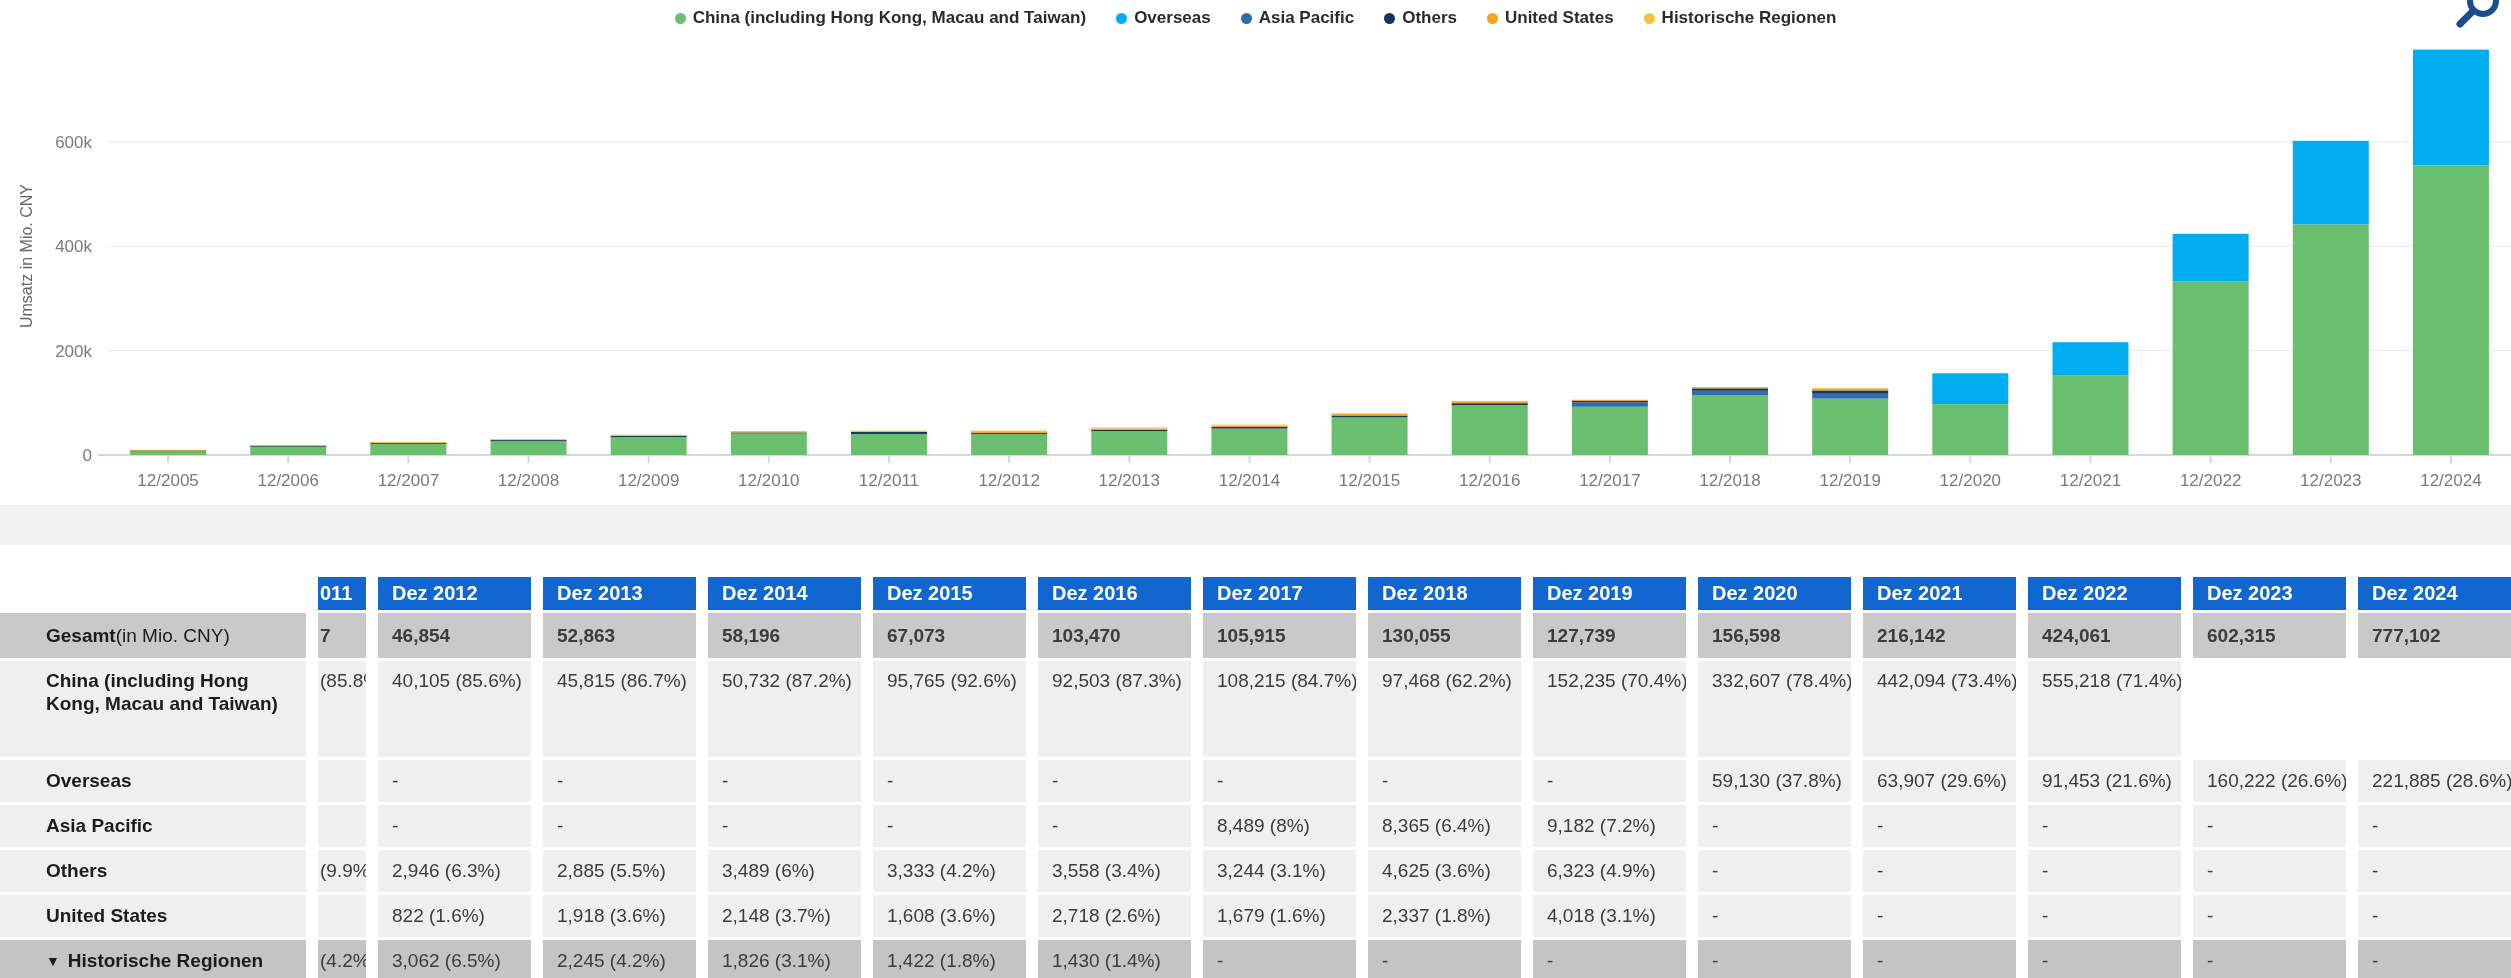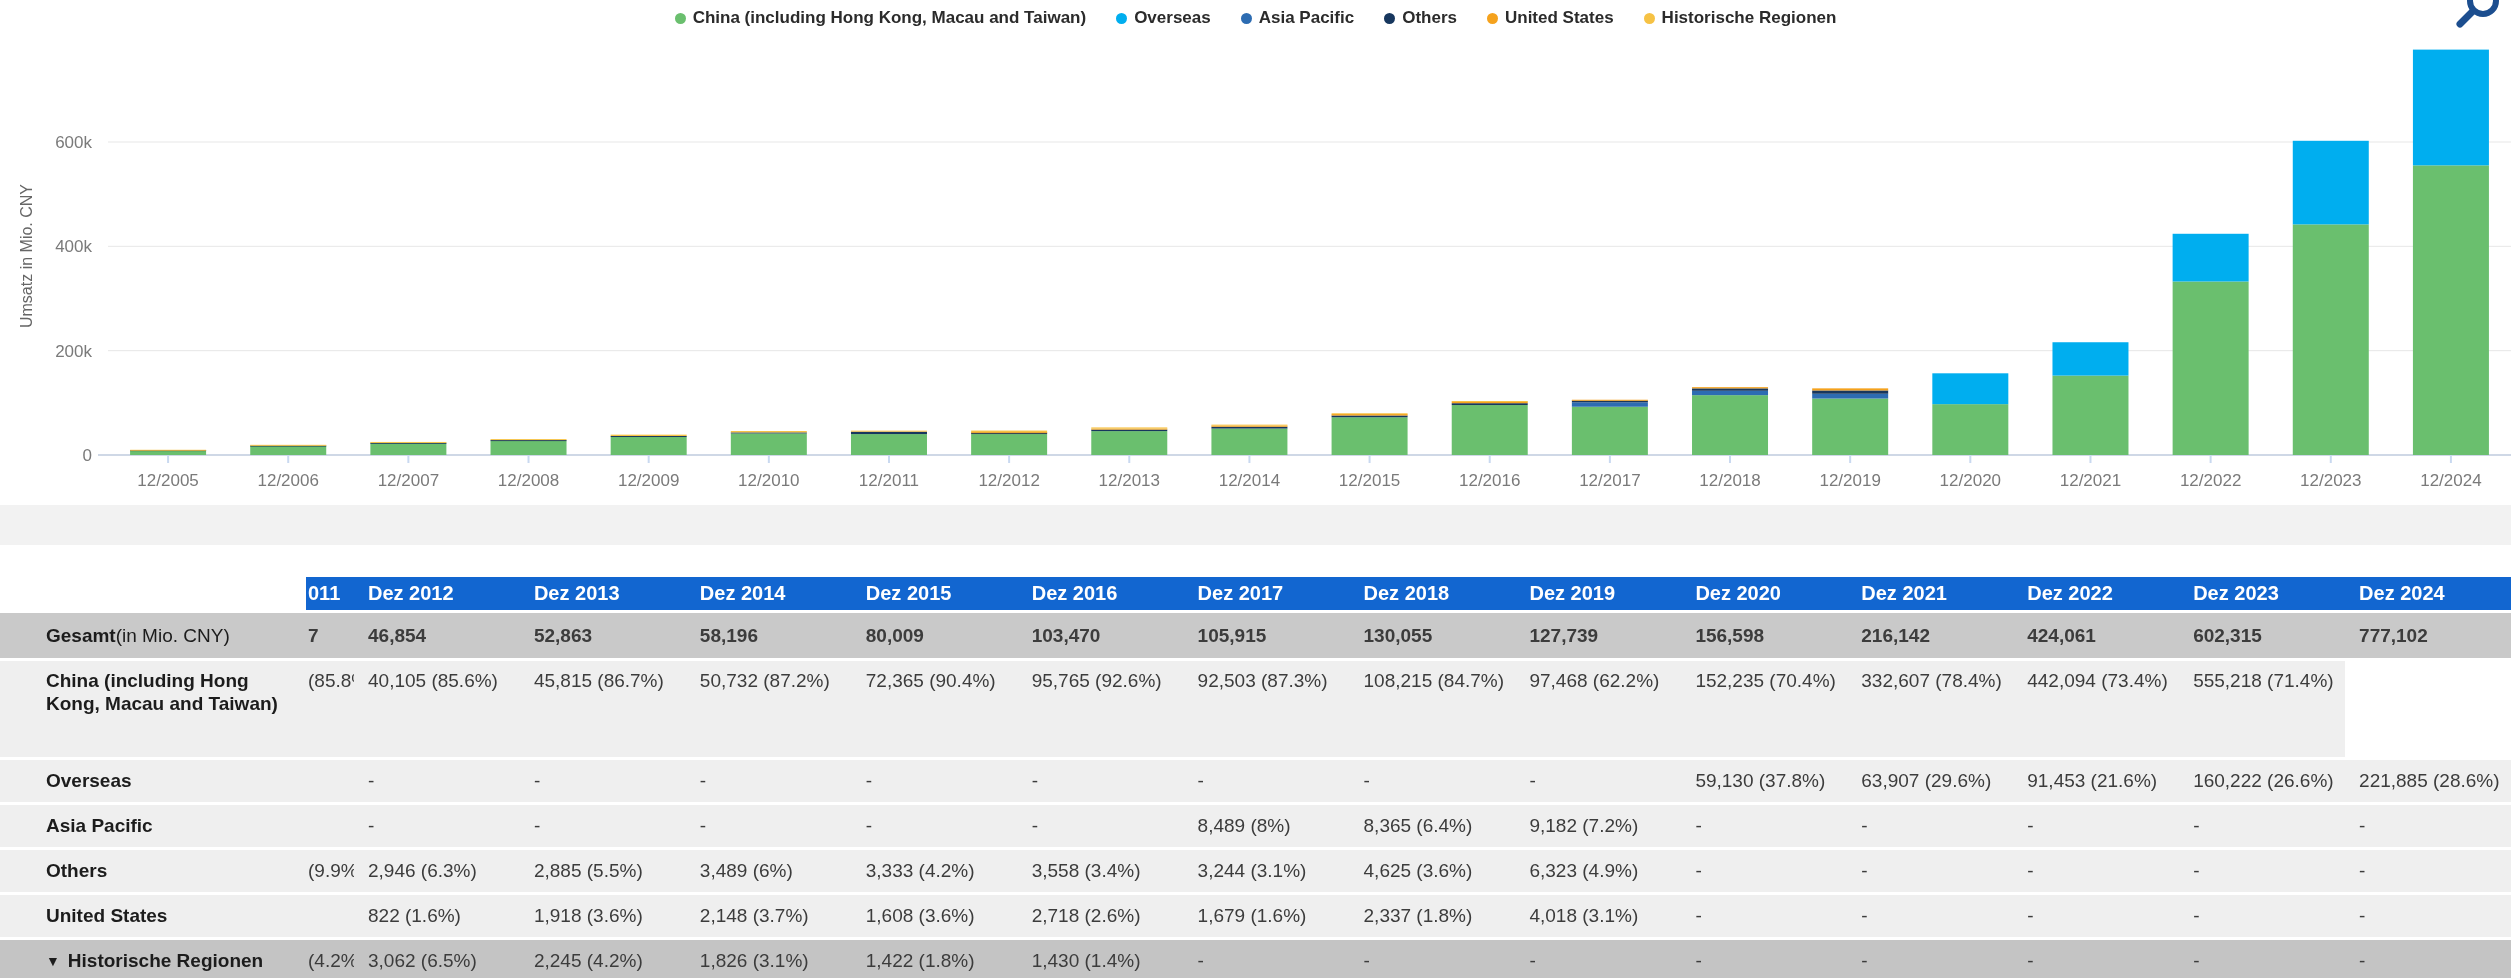--- a/index.html
+++ b/index.html
@@ -12,21 +12,21 @@
   .legend-item{display:flex;align-items:center;gap:7px;cursor:pointer;}
   .legend-dot{width:11px;height:11px;border-radius:50%;flex:0 0 auto;}
   .legend-label{font-size:17px;font-weight:700;color:#2b2b2b;white-space:nowrap;}
   .zoom-icon{position:absolute;top:-10px;left:2446px;z-index:4;}
   .y-axis-title{
     position:absolute;left:-58px;top:247px;width:170px;height:18px;
     text-align:center;font-size:16px;color:#666;transform:rotate(-90deg);
   }
   .divider-band{position:absolute;top:505px;left:0;width:2511px;height:40px;background:#f2f2f2;}
   .table-section{position:absolute;top:577px;left:0;width:2511px;}
-  .trow{display:grid;grid-template-columns:306px 48px repeat(13,minmax(0,1fr));column-gap:0;margin-bottom:3px;}
+  .trow{display:grid;grid-template-columns:306px 48px repeat(13,minmax(0,1fr));column-gap:12px;margin-bottom:3px;}
   .th{
     background:#1266d0;color:#fff;font-weight:700;font-size:20px;height:33px;box-sizing:border-box;
     display:flex;align-items:center;padding:12px 14px;overflow:hidden;white-space:nowrap;
   }
   .th.partial{padding:0 0 0 2px;}
   .th.corner{background:transparent;}
   .cell{
     box-sizing:border-box;font-size:19px;color:#3c3c3c;display:flex;align-items:center;
     padding:0 14px;overflow:hidden;white-space:nowrap;background:#efefef;height:42px;
   }
@@ -212,40 +212,39 @@
     </div>
     <div class="trow r-total">
       <div class="cell rowlabel">
         <span>Gesamt</span>
         <span style="font-weight: 400;"> (in Mio. CNY)</span>
       </div>
       <div class="cell partial">7</div>
       <div class="cell">46,854</div>
       <div class="cell">52,863</div>
       <div class="cell">58,196</div>
-      <div class="cell">80,009</div>
+      <div class="cell">67,073</div>
       <div class="cell">103,470</div>
       <div class="cell">105,915</div>
       <div class="cell">130,055</div>
       <div class="cell">127,739</div>
       <div class="cell">156,598</div>
       <div class="cell">216,142</div>
       <div class="cell">424,061</div>
       <div class="cell">602,315</div>
       <div class="cell">777,102</div>
     </div>
     <div class="trow r-china">
       <div class="cell rowlabel">
         <span>China (including Hong Kong, Macau and Taiwan)</span>
       </div>
       <div class="cell partial">(85.8%)</div>
       <div class="cell">40,105 (85.6%)</div>
       <div class="cell">45,815 (86.7%)</div>
       <div class="cell">50,732 (87.2%)</div>
-      <div class="cell">72,365 (90.4%)</div>
       <div class="cell">95,765 (92.6%)</div>
       <div class="cell">92,503 (87.3%)</div>
       <div class="cell">108,215 (84.7%)</div>
       <div class="cell">97,468 (62.2%)</div>
       <div class="cell">152,235 (70.4%)</div>
       <div class="cell">332,607 (78.4%)</div>
       <div class="cell">442,094 (73.4%)</div>
       <div class="cell">555,218 (71.4%)</div>
     </div>
     <div class="trow r-normal">

